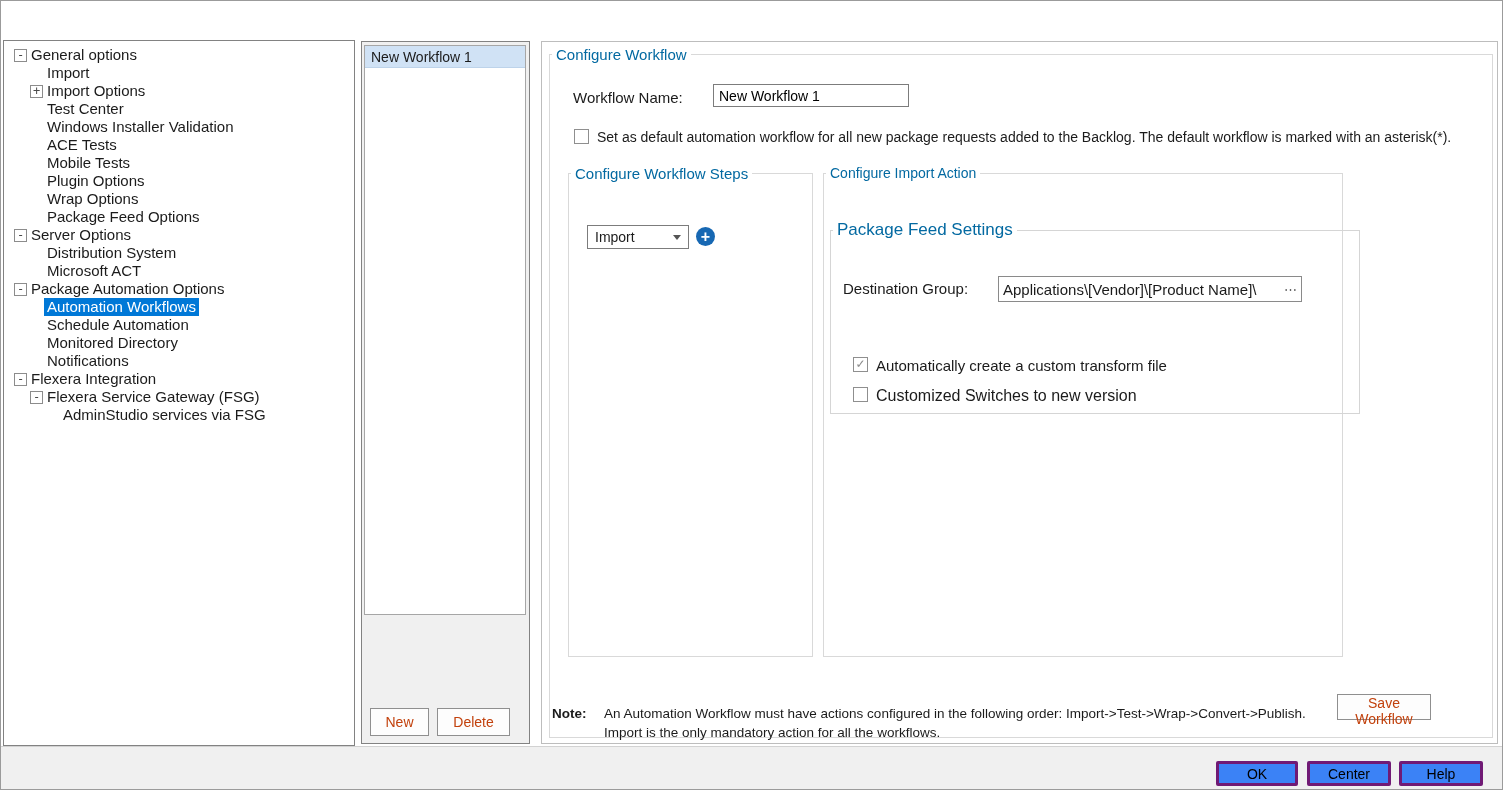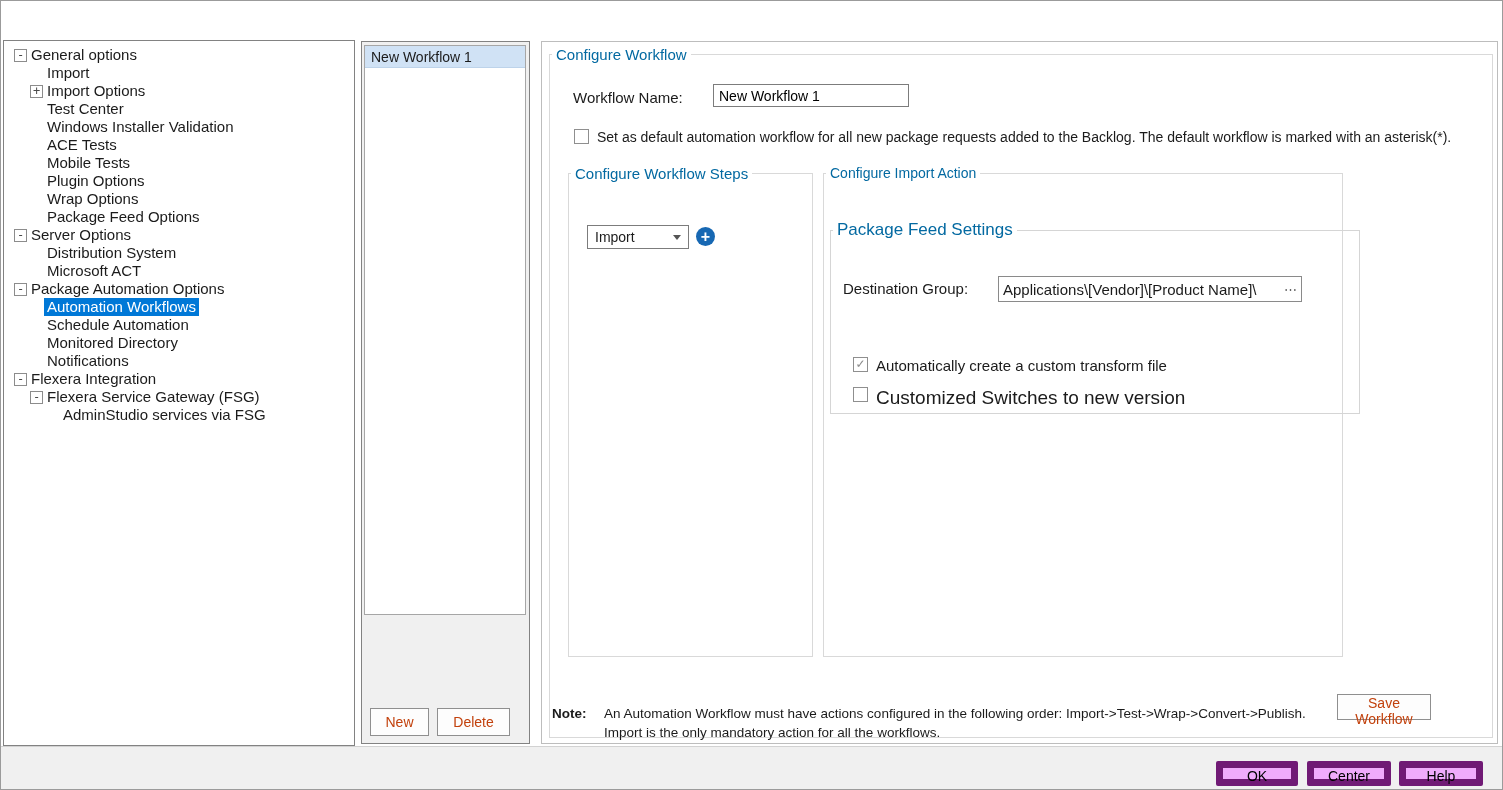--- a/index.html
+++ b/index.html
@@ -62,30 +62,30 @@
   .fs-ia > legend{font-size:14px;}
   .fs-pf{left:6px;top:39px;width:530px;height:194px;border-color:#d5d5d5;}
   .fs-pf > legend{font-size:17px;}
   .dg-label{left:12px;top:40px;font-size:15px;}
   .dg-input{position:absolute;left:167px;top:36px;width:304px;height:26px;border:1px solid #8a8a8a;
     background:#fff;display:flex;align-items:center;padding:0 4px;font-size:15px;white-space:nowrap;}
   .dg-ellipsis{margin-left:auto;font-size:13px;color:#333;padding-left:3px;}
   .cb-1{left:22px;top:117px;}
   .cb-1-label{left:45px;top:117px;font-size:15px;}
   .cb-2{left:22px;top:147px;}
-  .cb-2-label{left:45px;top:147px;font-size:19px;}
+  .cb-2-label{left:45px;top:147px;font-size:16px;}
   .ia-note{position:absolute;left:12px;top:282px;width:440px;font-size:15.5px;line-height:24px;}
   
   .bottom-note{position:absolute;left:2px;top:641px;font-size:13.5px;line-height:19px;white-space:nowrap;}
   .bottom-note .nb{position:absolute;left:0;top:0;font-weight:bold;}
   .bottom-note .nl{margin-left:52px;}
   .btn-save{left:787px;top:631px;width:94px;height:26px;}
   
   .footer{position:absolute;left:0;right:0;top:745px;height:44px;background:#f0f0f0;border-top:1px solid #d2d2d2;}
-  .fbtn{position:absolute;top:14px;height:25px;background:#f0abfc;border:7px solid #701a75;
+  .fbtn{position:absolute;top:14px;height:25px;background:#3b82f6;border:3px solid #701a75;
     font-size:14px;font-family:"Liberation Sans",sans-serif;padding:0;border-radius:2px;}
   .btn-ok{left:1215px;width:82px;}
   .btn-cancel{left:1306px;width:84px;}
   .btn-help{left:1398px;width:84px;}
 </style>
 </head>
 <body>
 
 <div class="window">
 

